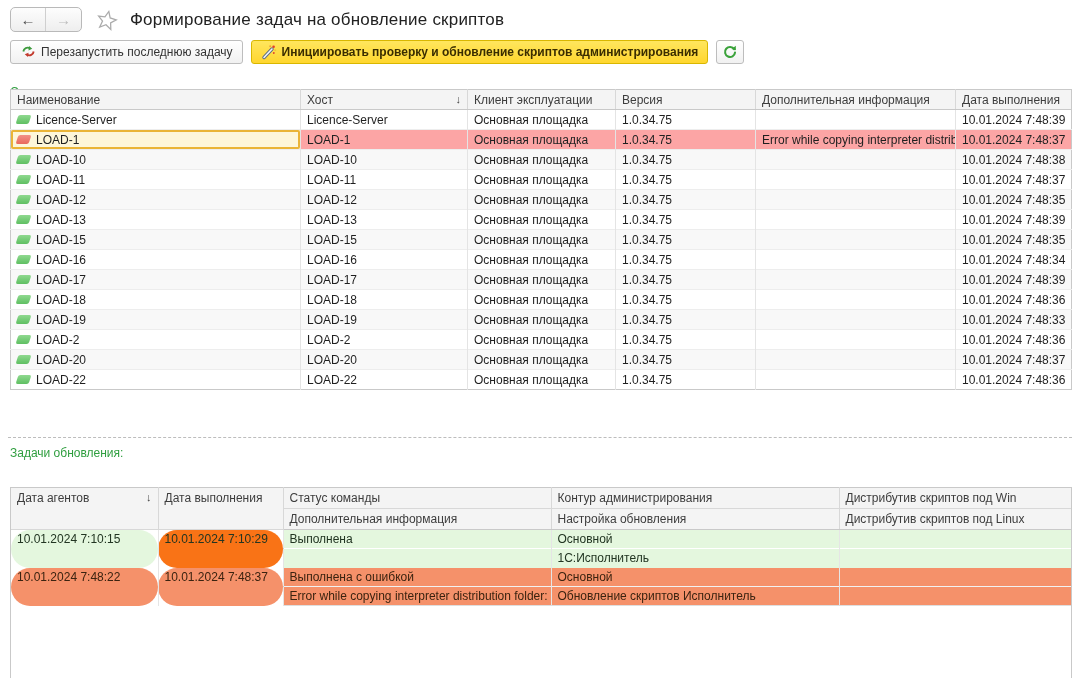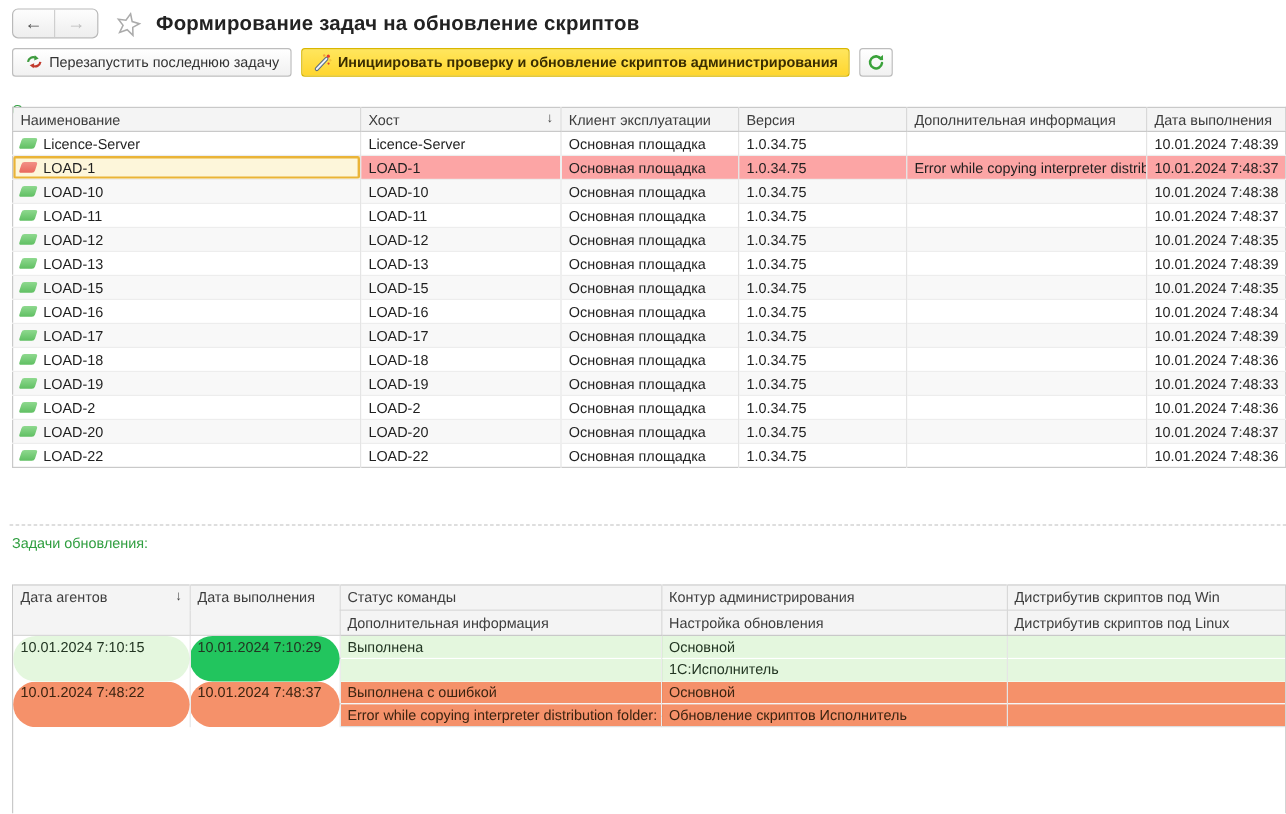--- a/index.html
+++ b/index.html
@@ -9,21 +9,21 @@
 
   
   .navbar { position:absolute; top:7px; left:10px; display:flex; align-items:center; }
   .navgroup { display:flex; border:1px solid #b9b9b9; border-radius:5px; overflow:hidden;
               background:linear-gradient(#fdfdfd,#eeeeee); height:25px; }
   .navbtn { width:35px; height:23px; display:flex; align-items:center; justify-content:center;
             font-size:15px; font-weight:bold; cursor:pointer; background:transparent; border:none; }
   .navbtn.back { color:#4c4c4c; border-right:1px solid #cfcfcf; }
   .navbtn.fwd  { color:#bcbcbc; }
   .star { margin-left:14px; width:22px; height:22px; display:inline-block; }
-  .page-title { margin-left:12px; font-size:17px; font-weight:bold; color:#222; letter-spacing:.2px; }
+  .page-title { margin-left:12px; font-size:17px; font-weight:normal; color:#222; letter-spacing:.2px; }
 
   
   .toolbar { position:absolute; top:40px; left:10px; display:flex; align-items:center; gap:8px; }
   .btn { height:24px; display:inline-flex; align-items:center; gap:5px; padding:0 9px;
          border-radius:3px; font-size:12px; cursor:pointer; }
   .btn-yellow { background:linear-gradient(#ffe65e,#ffd62e); border:1px solid #d9b700;
                 font-weight:bold; color:#3a2d00; }
   .btn-plain  { background:linear-gradient(#ffffff,#f1f1f1); border:1px solid #bdbdbd; color:#333; }
   .btn-square { width:28px; justify-content:center; padding:0; }
   .icon16 { width:16px; height:16px; display:inline-block; flex:0 0 auto; }
@@ -66,21 +66,21 @@
                 border-left:1px solid #c9c9c9; border-right:1px solid #c9c9c9; }
   .tasks-table { width:100%; border-top:1px solid #c9c9c9; }
   .tasks-table th { height:21px; border-right:1px solid #d8d8d8; border-bottom:1px solid #d8d8d8; }
   .tasks-table th:last-child { border-right:none; }
   .tasks-table thead tr:last-child th { border-bottom:1px solid #c9c9c9; }
   .tasks-table th[rowspan] { vertical-align:top; padding-top:3px; }
   .tasks-table td { height:19px; border-right:1px solid rgba(0,0,0,0.10); }
   .tasks-table td:last-child { border-right:none; }
   .tasks-table td[rowspan] { vertical-align:top; padding-top:2px;border-radius:19px; }
   tr.task-success td { background:#e4f7de; color:#223522; }
-  tr.task-success td.hl { background:#22c55e; }
+  tr.task-success td.hl { background:#f97316; }
   tr.task-error td { background:#f5916a; color:#3b2310; }
   tr.task-sub td { border-top:1px solid rgba(255,255,255,0.35); }
   tr.task-error + tr.task-sub td, tr.task-sub.err td { border-top:1px solid rgba(0,0,0,0.05); }
   tr.task-end td { border-bottom:1px solid #dedede; }
 </style>
 </head>
 <body>
 
 <div class="navbar">
   <div class="navgroup">

